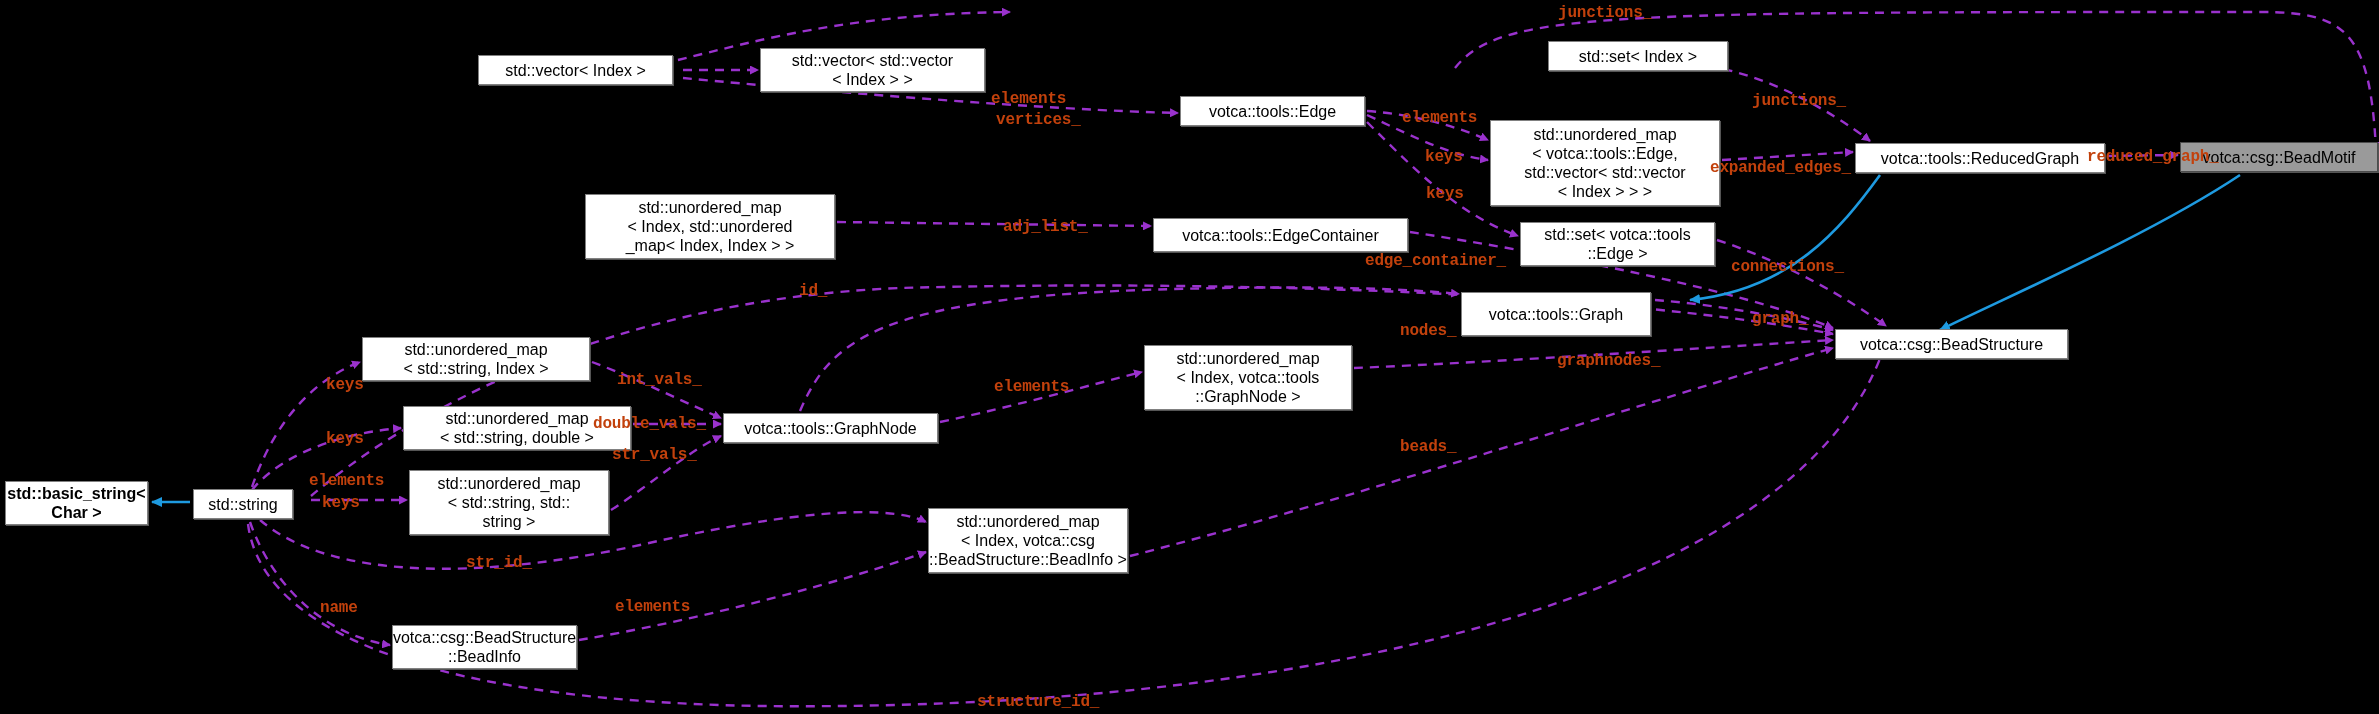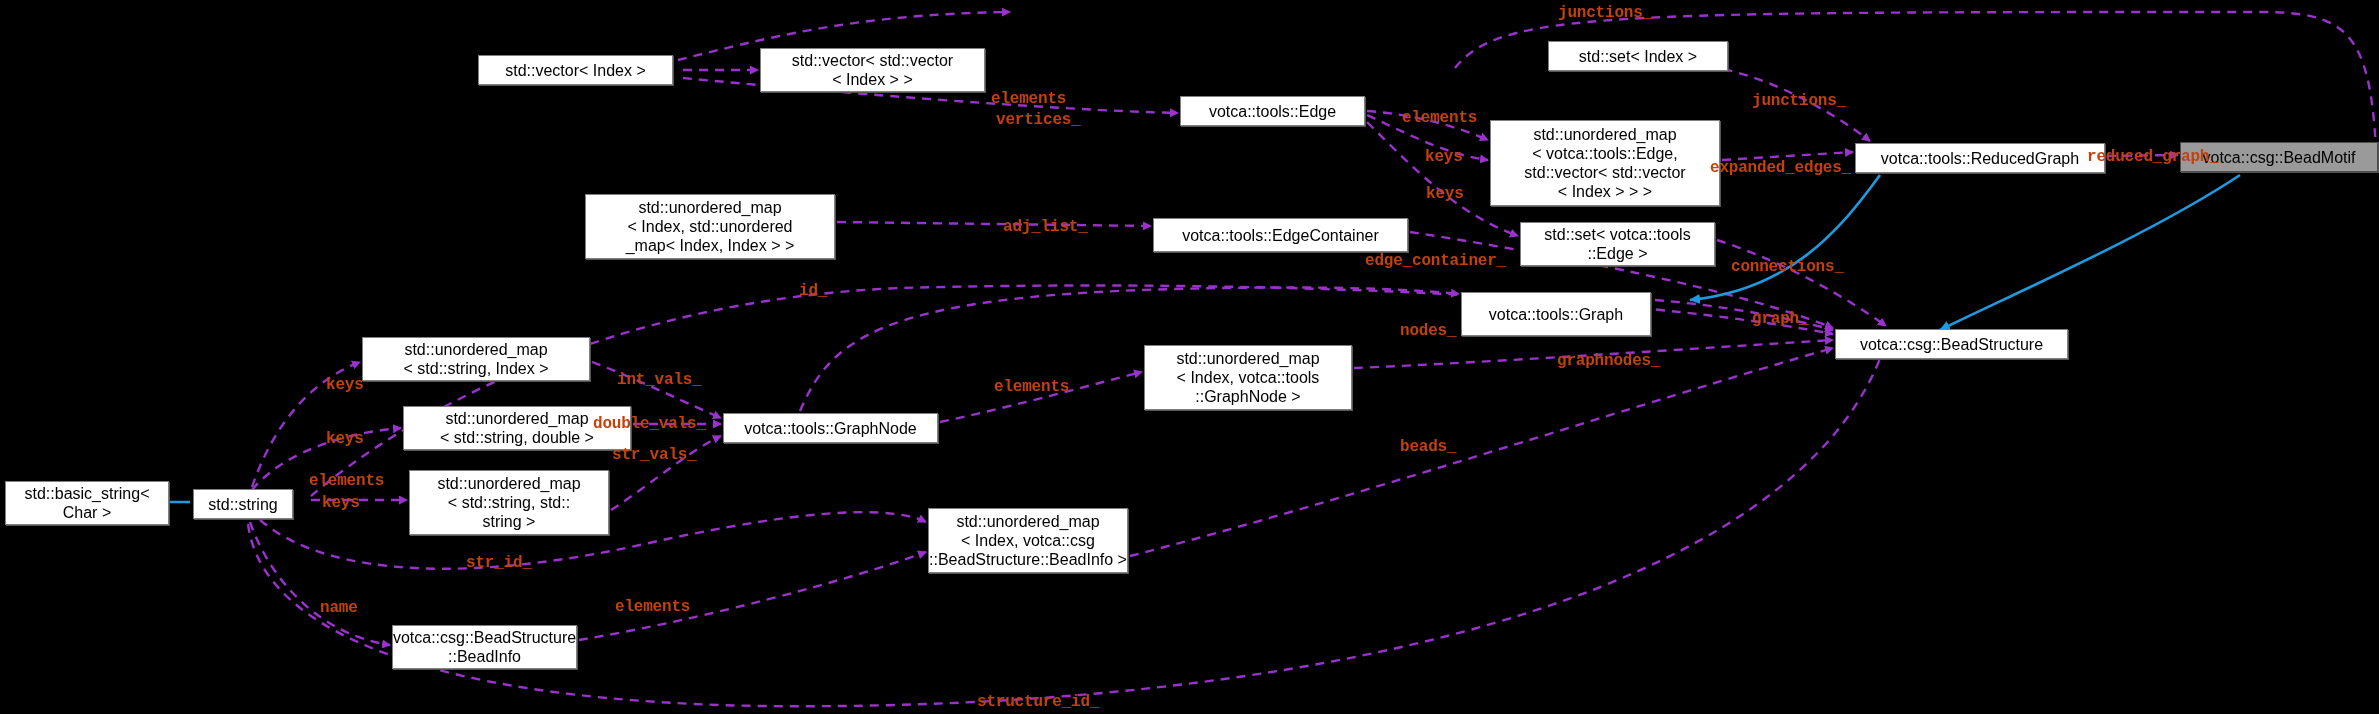--- a/index.html
+++ b/index.html
@@ -106,21 +106,21 @@
 &lt; std::string, Index &gt;</div>
       <div class="node-box" style="left: 1144px; top: 345px; width: 208px; height: 65px;">std::unordered_map
 &lt; Index, votca::tools
 ::GraphNode &gt;</div>
       <div class="node-box" style="left: 403px; top: 406px; width: 228px; height: 44px;">std::unordered_map
 &lt; std::string, double &gt;</div>
       <div class="node-box" style="left: 723px; top: 413px; width: 215px; height: 30px;">votca::tools::GraphNode</div>
       <div class="node-box" style="left: 409px; top: 470px; width: 200px; height: 65px;">std::unordered_map
 &lt; std::string, std::
 string &gt;</div>
-      <div class="node-box" style="left: 5px; top: 481px; width: 164px; height: 44px;">std::basic_string&lt;
+      <div class="node-box" style="left: 5px; top: 481px; width: 143px; height: 44px; font-weight: bold;">std::basic_string&lt;
 Char &gt;</div>
       <div class="node-box" style="left: 193px; top: 489px; width: 100px; height: 30px;">std::string</div>
       <div class="node-box" style="left: 928px; top: 508px; width: 200px; height: 65px;">std::unordered_map
 &lt; Index, votca::csg
 ::BeadStructure::BeadInfo &gt;</div>
       <div class="node-box" style="left: 392px; top: 625px; width: 185px; height: 44px;">votca::csg::BeadStructure
 ::BeadInfo</div>
     </div>
   <div id="labels-layer">
       <div class="edge-label" style="left: 1558px; top: 4px;">junctions_</div>

